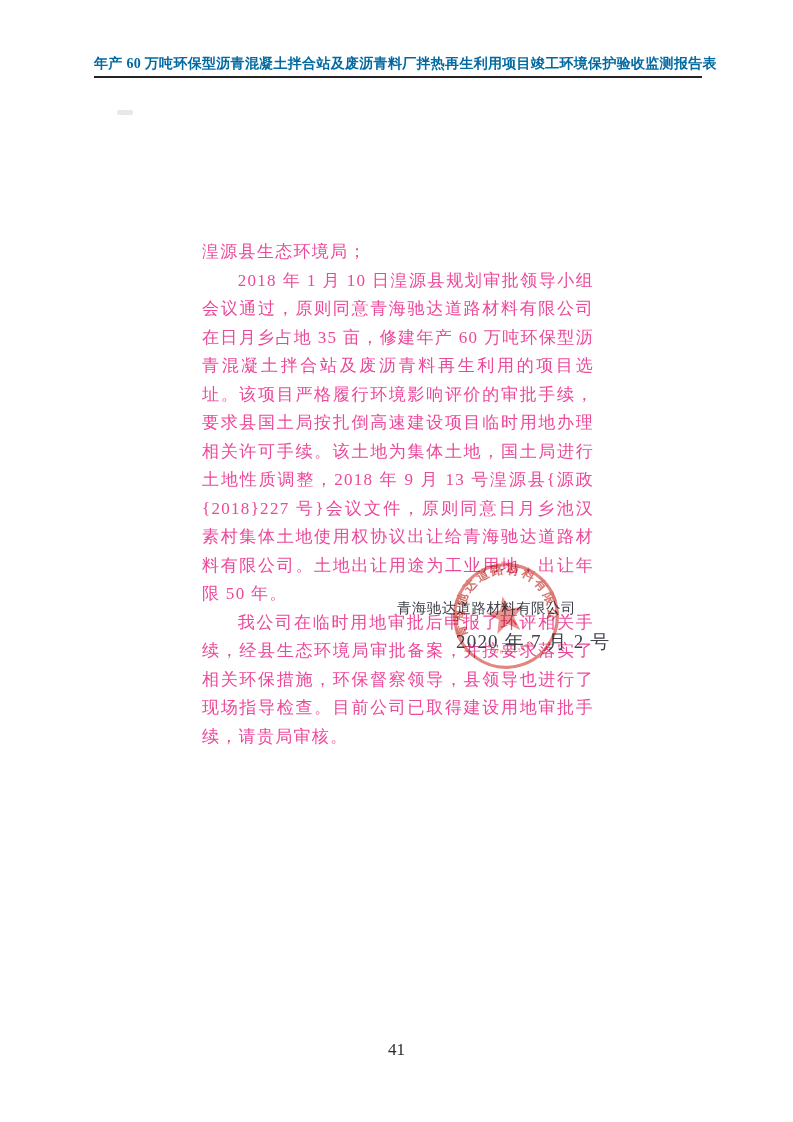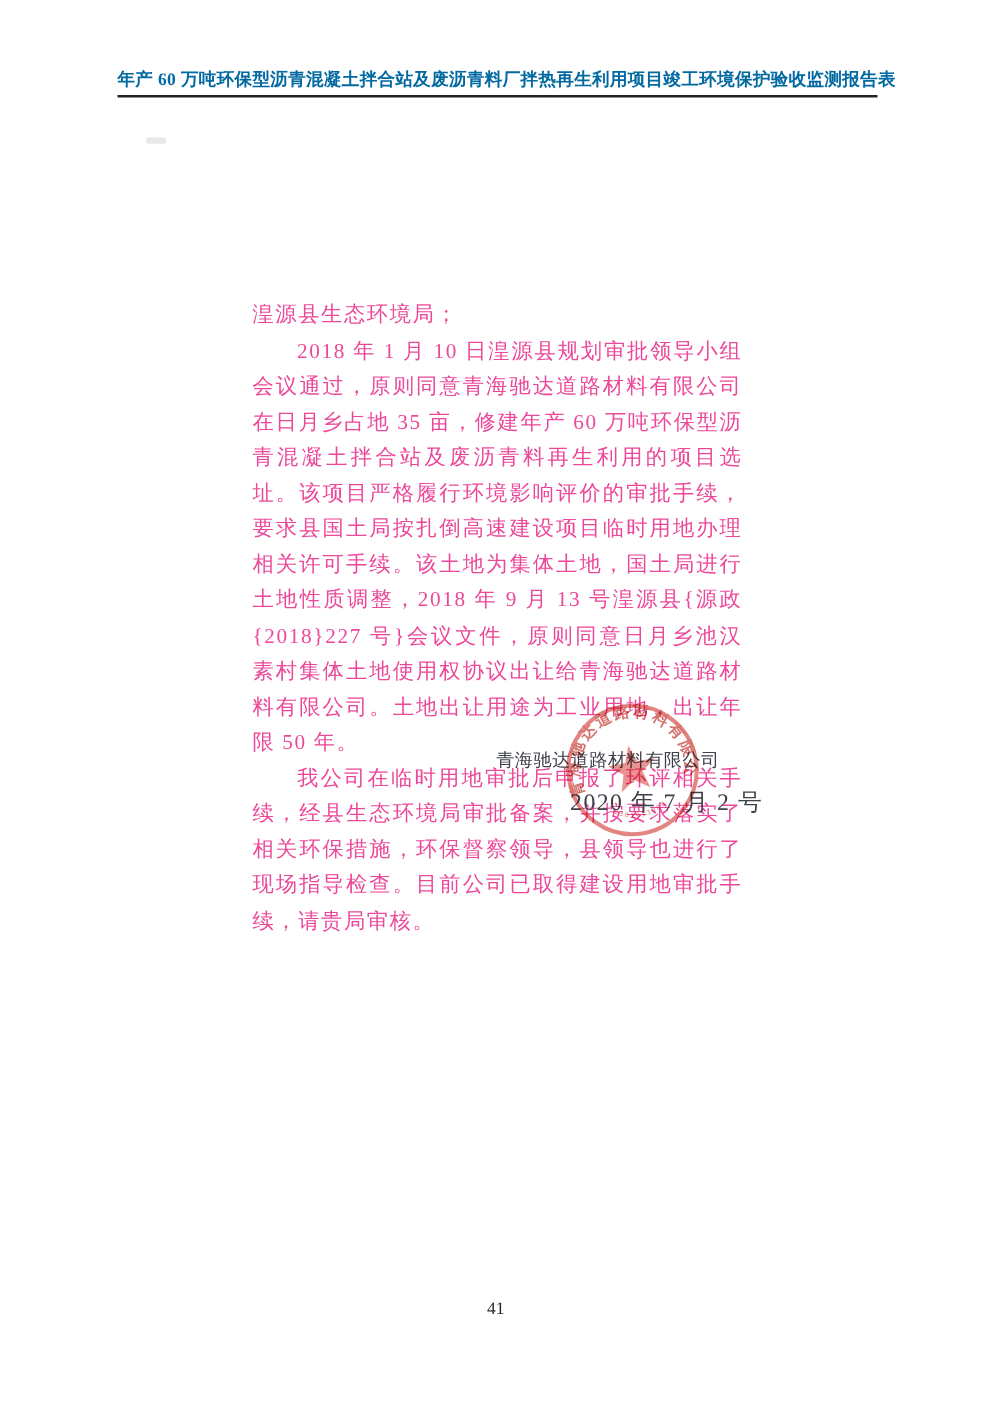--- a/index.html
+++ b/index.html
@@ -96,21 +96,21 @@
     pointer-events: none;
   }
 
   
   .page-footer {
     position: absolute;
     left: 0;
     top: 1040px;
     width: 793px;
     text-align: center;
-    font-size: 14px;
+    font-size: 17px;
     color: #2b2b2b;
   }
 </style>
 </head>
 <body>
 
 <div class="doc-header">
   <div class="doc-title">年产 60 万吨环保型沥青混凝土拌合站及废沥青料厂拌热再生利用项目竣工环境保护验收监测报告表</div>
   <div class="header-rule"></div>
 </div>

